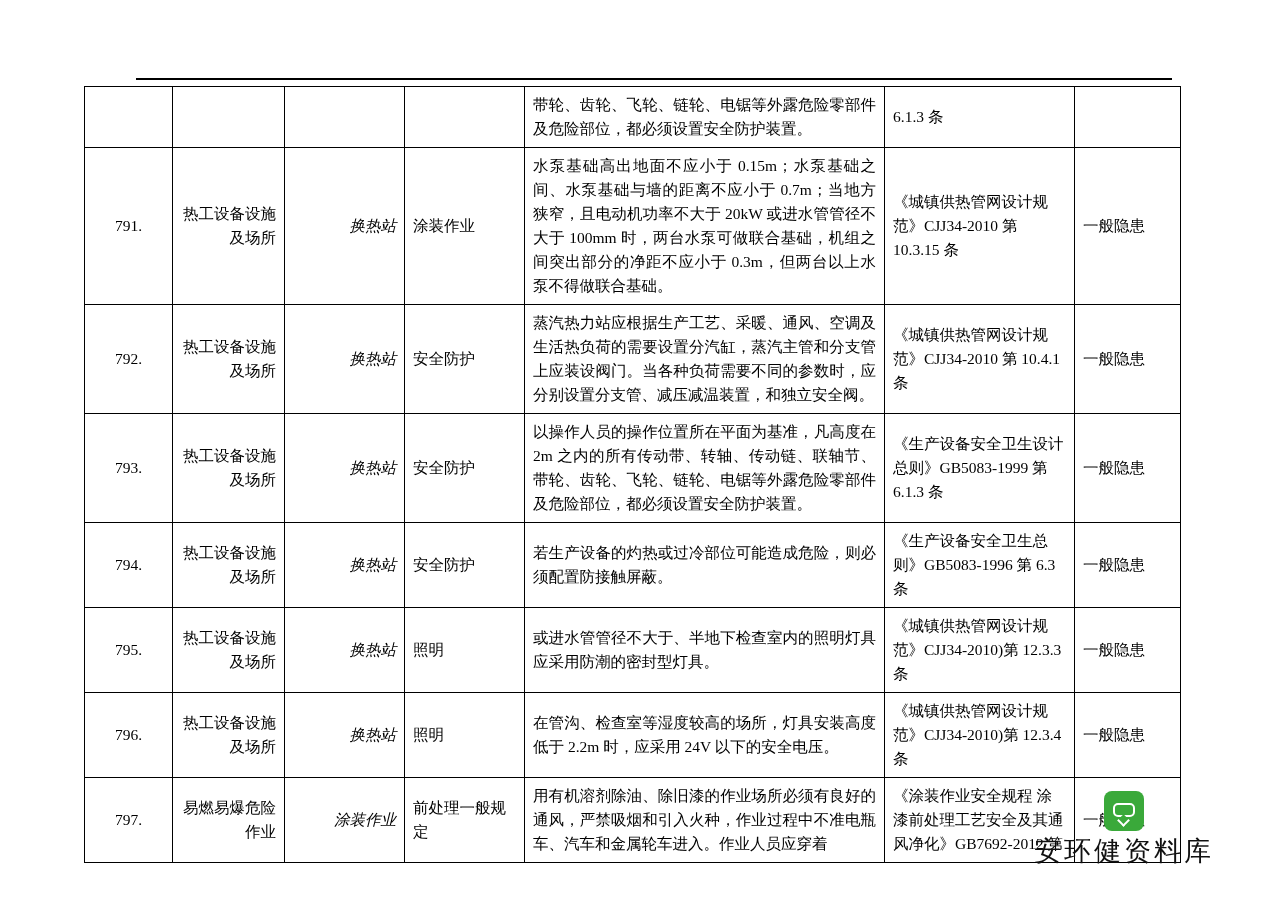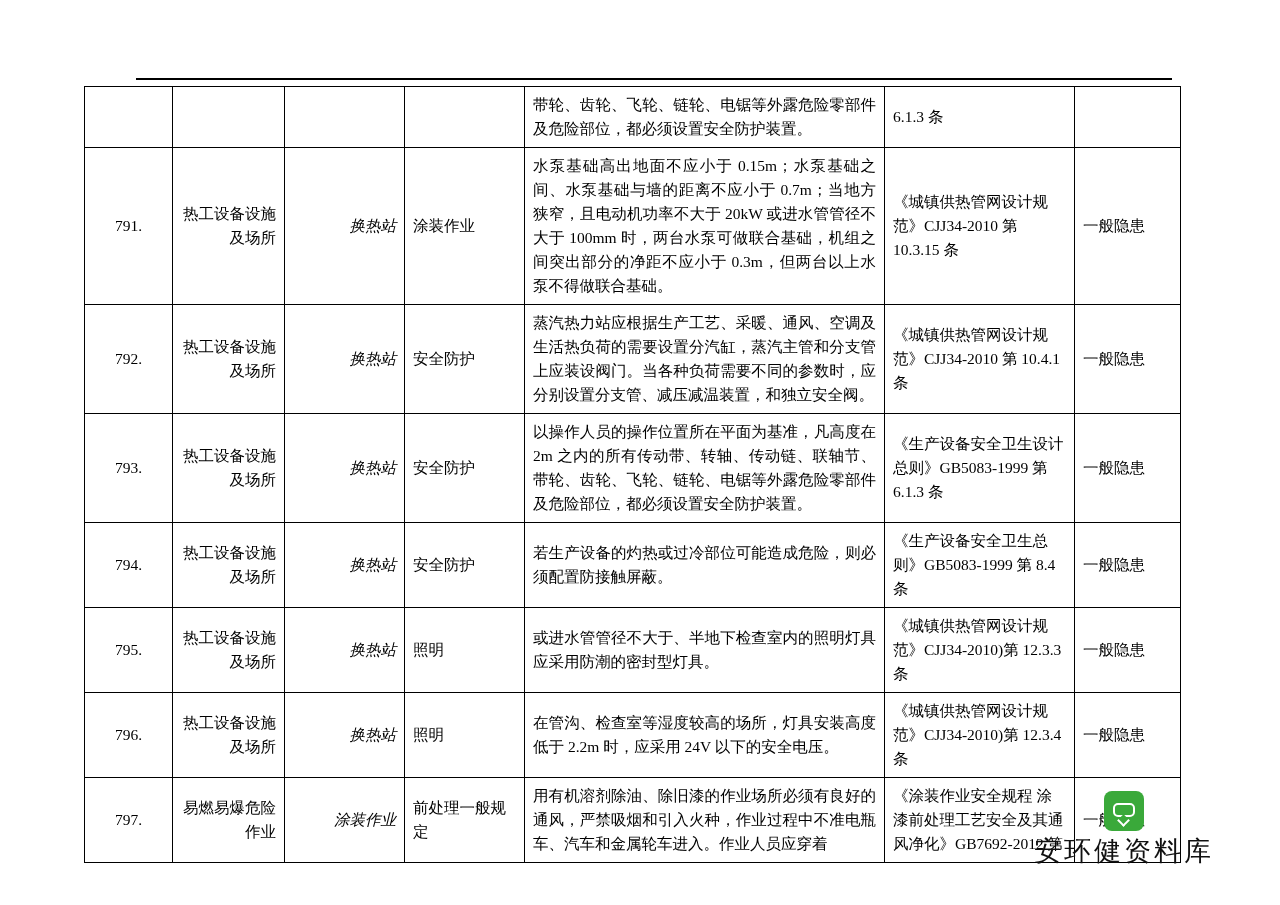--- a/index.html
+++ b/index.html
@@ -167,21 +167,21 @@
           <td class="desc">以操作人员的操作位置所在平面为基准，凡高度在 2m 之内的所有传动带、转轴、传动链、联轴节、带轮、齿轮、飞轮、链轮、电锯等外露危险零部件及危险部位，都必须设置安全防护装置。</td>
           <td class="ref">《生产设备安全卫生设计总则》GB5083-1999 第 6.1.3 条</td>
           <td class="level">一般隐患</td>
         </tr>
         <tr>
           <td class="num">794.</td>
           <td class="cat">热工设备设施及场所</td>
           <td class="site">换热站</td>
           <td class="item">安全防护</td>
           <td class="desc">若生产设备的灼热或过冷部位可能造成危险，则必须配置防接触屏蔽。</td>
-          <td class="ref">《生产设备安全卫生总则》GB5083-1999 第 8.4 条</td>
+          <td class="ref">《生产设备安全卫生总则》GB5083-1996 第 6.3 条</td>
           <td class="level">一般隐患</td>
         </tr>
         <tr>
           <td class="num">795.</td>
           <td class="cat">热工设备设施及场所</td>
           <td class="site">换热站</td>
           <td class="item">照明</td>
           <td class="desc">或进水管管径不大于、半地下检查室内的照明灯具应采用防潮的密封型灯具。</td>
           <td class="ref">《城镇供热管网设计规范》CJJ34-2010)第 12.3.3 条</td>
           <td class="level">一般隐患</td>

